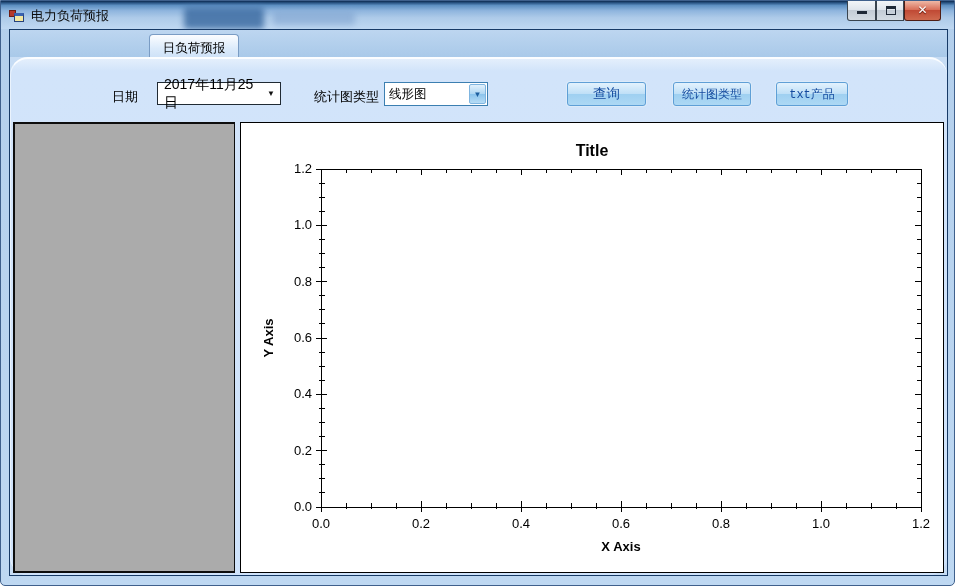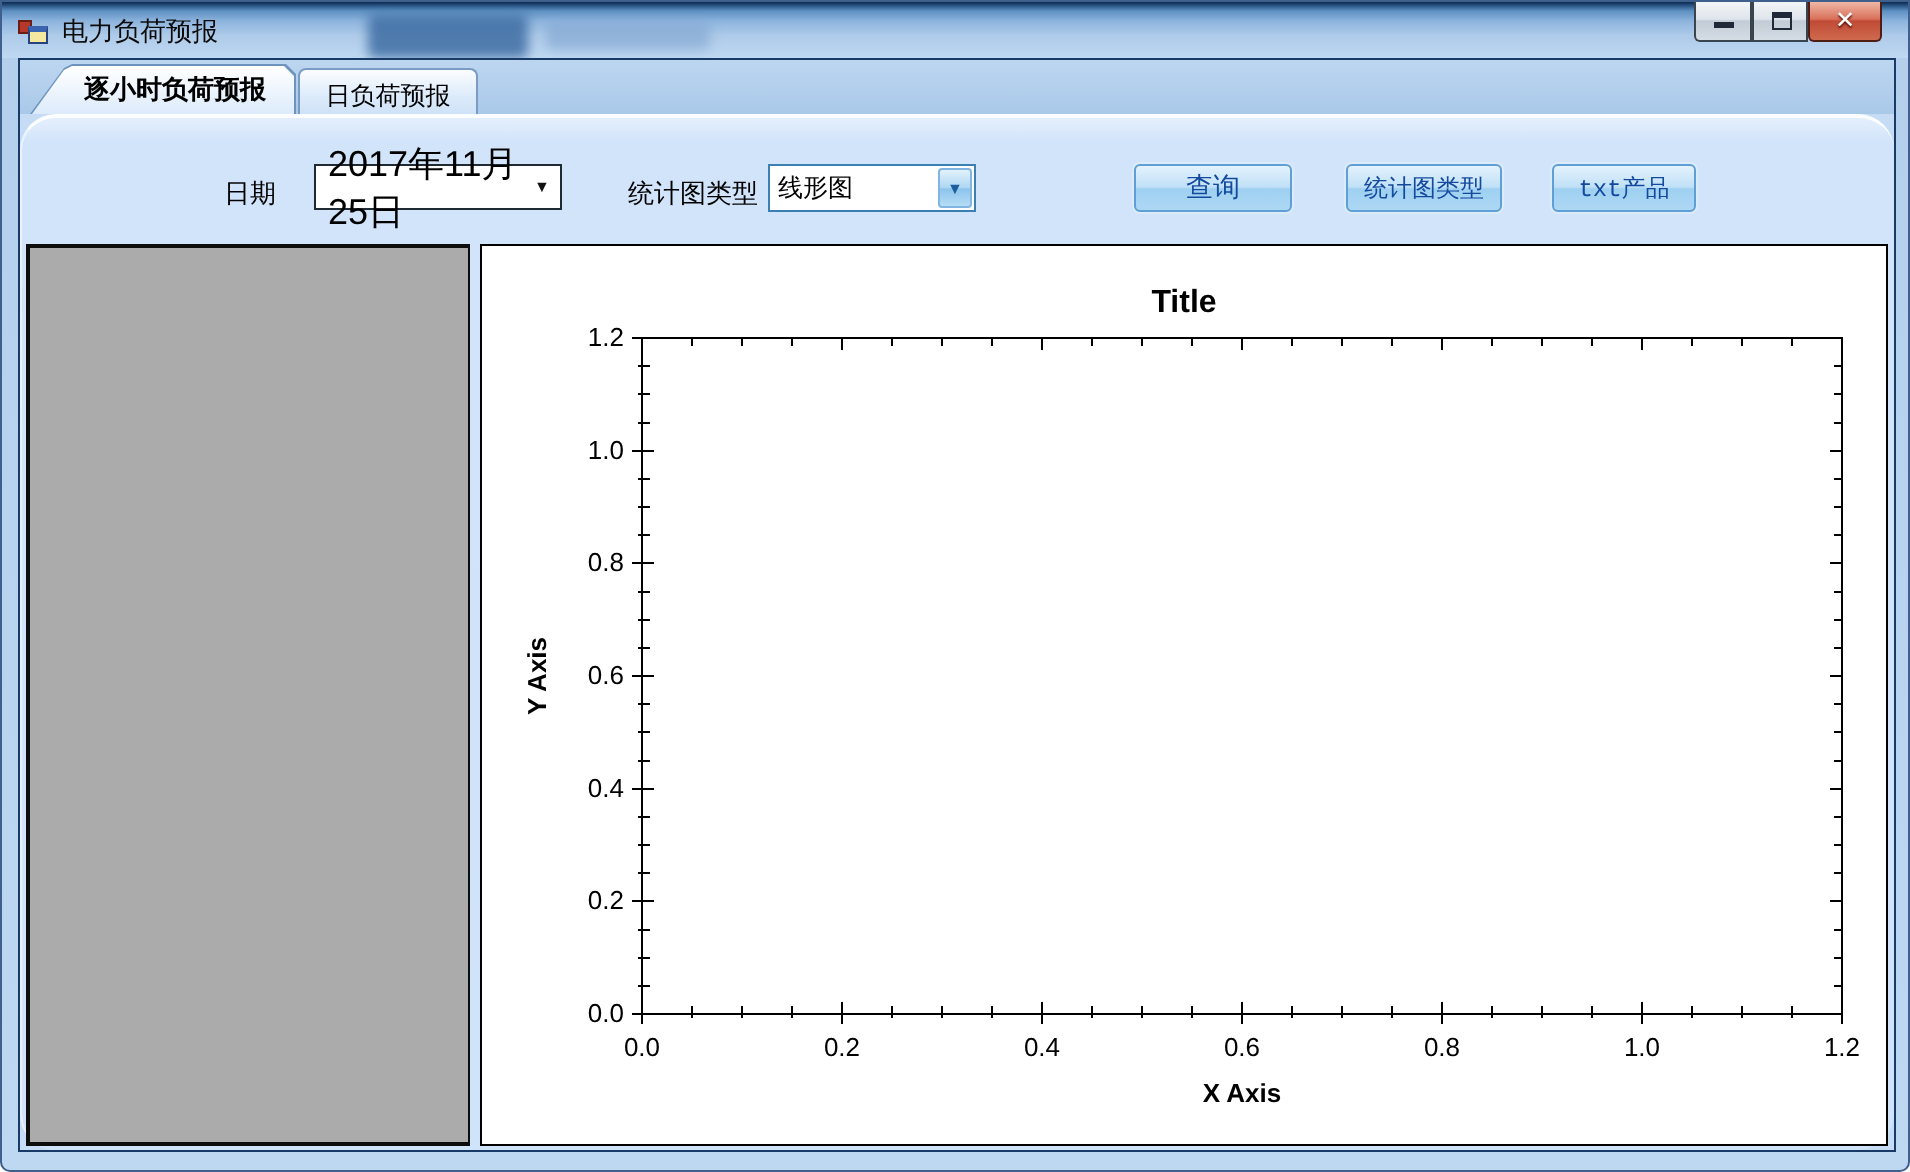--- a/index.html
+++ b/index.html
@@ -63,21 +63,21 @@
     background:linear-gradient(180deg,#e4effc 0%,#d2e4fa 12px,#cfe3fb 100%);border-radius:18px; }
 
   
   .tb-label { position:absolute; font-size:13px; color:#000; top:29px; }
   .lbl-date { left:101px; }
   .lbl-ctype { left:303px; }
 
   .datepicker { position:absolute; left:146px; top:23px; width:124px; height:23px;
     background:#fff; border:1px solid #202a33; display:flex; align-items:center;
     cursor:pointer; }
-  .datepicker .val { flex:1; font-size:18px; color:#000; padding-left:6px; }
+  .datepicker .val { flex:1; font-size:14px; color:#000; padding-left:6px; }
   .datepicker .arr { width:18px; text-align:center; font-size:8px; color:#111; }
 
   .combobox { position:absolute; left:373px; top:23px; width:104px; height:24px;
     background:#fff; border:1px solid #3c7fb1; display:flex; align-items:stretch;
     cursor:pointer; }
   .combobox .val { flex:1; font-size:12.5px; color:#000; padding:3px 0 0 4px; }
   .combobox .btn { width:17px; margin:1px; border:1px solid #7fb5e0; border-radius:2px;
     background:linear-gradient(180deg,#e2f1fc,#aed6f2 50%,#8cc4ec 52%,#b6dcf6);
     display:flex; align-items:center; justify-content:center;
     font-size:8px; color:#1d5e9e; }
@@ -120,23 +120,20 @@
       </div>
       <div class="win-btn closeb">
         <div class="glyph-close">✕</div>
       </div>
     </div>
   </div>
 
   <div class="client">
 
     <div class="tabstrip">
-      <div class="tab-sel">
-        <div class="inner">逐小时负荷预报</div>
-      </div>
       <div class="tab-plain">
         <span>日负荷预报</span>
       </div>
     </div>
 
     <div class="tabpage">
 
       <span class="tb-label lbl-date">日期</span>
 
       <div class="datepicker">

